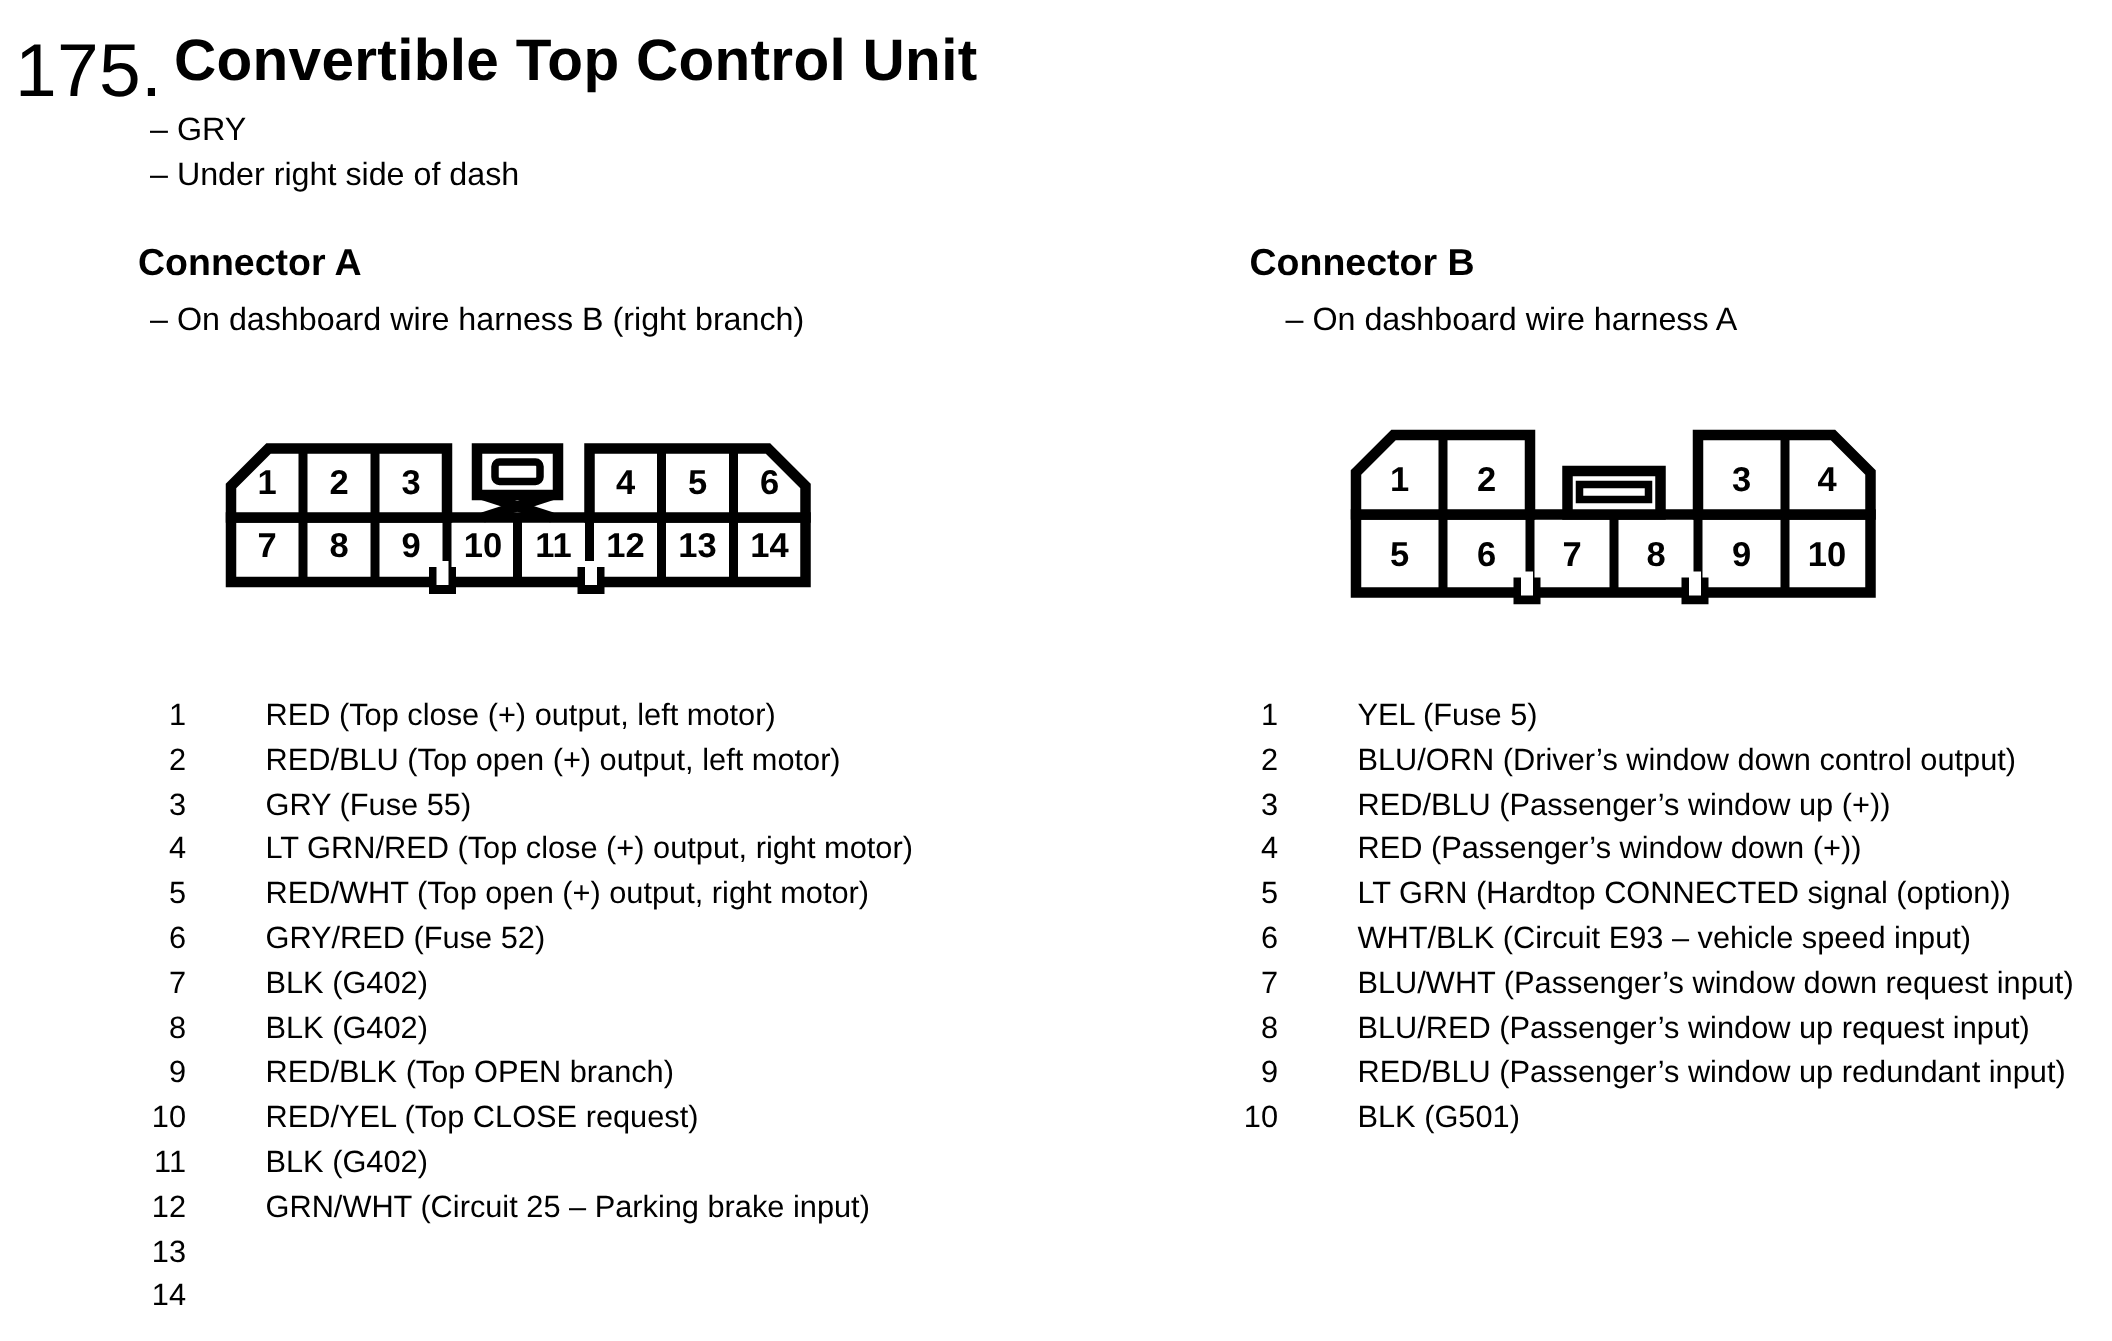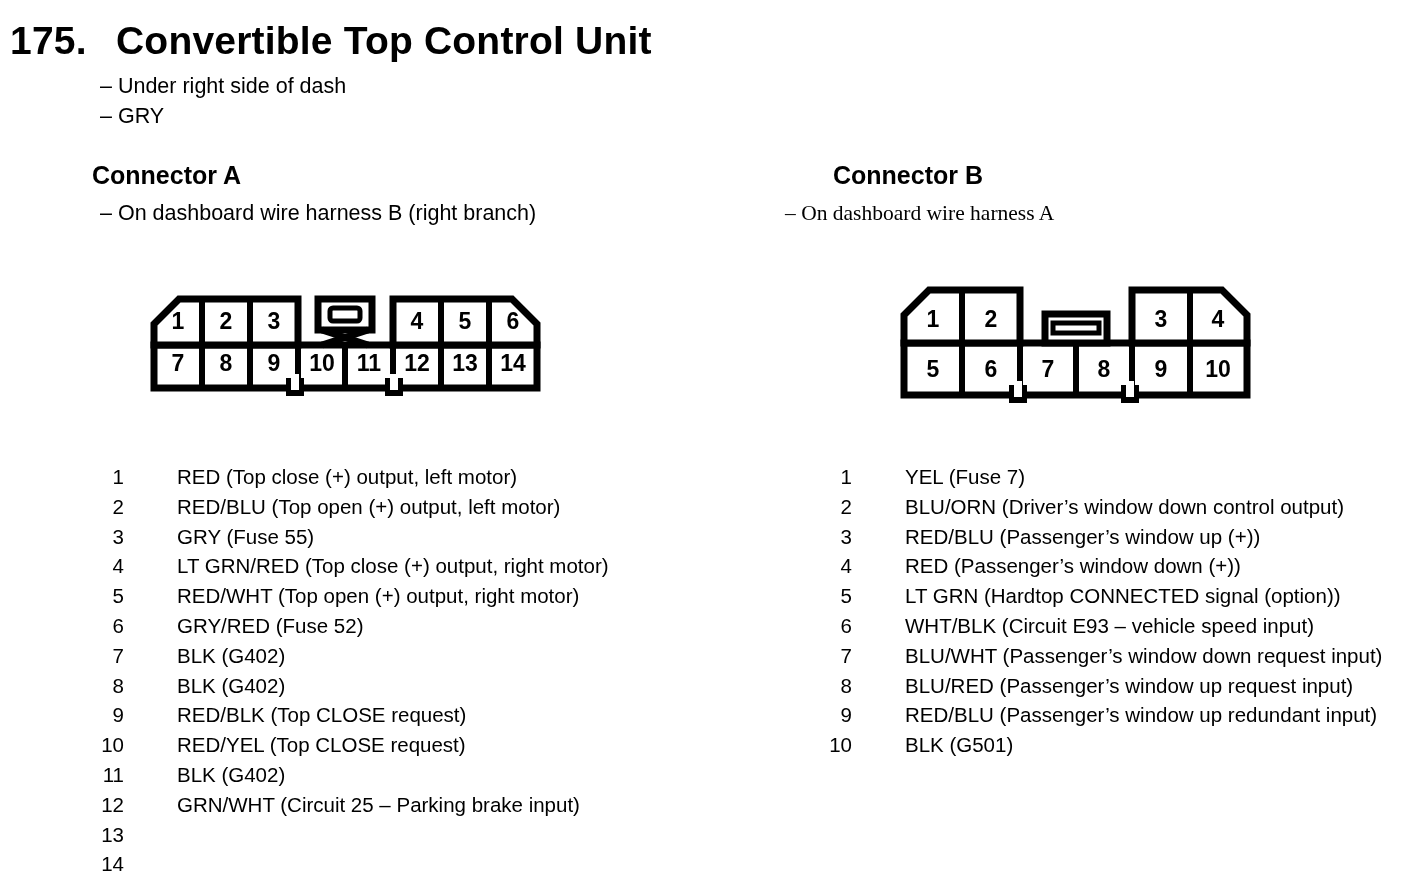--- a/index.html
+++ b/index.html
@@ -3,53 +3,53 @@
 <meta charset="utf-8">
 <style>
   html,body { margin:0; padding:0; background:#ffffff; }
   body {
     width:1408px; height:894px; position:relative; overflow:hidden;
     font-family:"Liberation Sans", sans-serif; color:#000;
     -webkit-font-smoothing:none;
   }
   .abs { position:absolute; }
   .page-number {
-    left:10px; top:20px; font-size:39px; font-weight:bold; line-height:1.1; letter-spacing:0.2px;
+    left:10px; top:20px; font-size:50px; font-weight:normal; line-height:1.1; letter-spacing:0.2px;
   }
   .page-title {
     left:100px; top:20px; font-size:39px; font-weight:bold; line-height:1.1; letter-spacing:0.2px;margin-left:16px;
   }
   .page-notes { left:100px; top:72px; }
   .note-line { font-size:21.5px; line-height:29.5px; white-space:nowrap; }
   .section-title { font-size:25px; font-weight:bold; white-space:nowrap; }
   #conn-a-title { left:92px; top:161px; }
   #conn-b-title { left:833px; top:161px; }
   #conn-a-note  { left:100px; top:199px; }
-  #conn-b-note  { left:785px; top:199px;font-family:Liberation Serif, serif; }
+  #conn-b-note  { left:857px; top:199px; }
   .pin-list { position:absolute; top:462px; font-size:20.5px; }
   .pin-row  { display:flex; height:29.8px; line-height:29.8px; white-space:nowrap; }
   .pin-num  { display:inline-block; width:28px; text-align:right; margin-right:9px; flex:0 0 28px; }
   .pin-label{ white-space:nowrap;margin-left:44px; }
   #list-a { left:96px; }
   #list-b { left:824px; }
   #diagram-a { left:149px; top:294px; }
   #diagram-b { left:899px; top:285px; }
   svg text {
     font-family:"Liberation Sans", sans-serif;
     font-size:23px; font-weight:bold; fill:#000; text-anchor:middle;
   }
 </style>
 </head>
 <body>
 
 <div class="abs page-number">175.</div>
 <div class="abs page-title">Convertible Top Control Unit</div>
 <div class="abs page-notes">
+  <div class="note-line">– GRY</div>
   <div class="note-line">– Under right side of dash</div>
-  <div class="note-line">– GRY</div>
 </div>
 
 <div class="abs section-title" id="conn-a-title">Connector A</div>
 <div class="abs note-line" id="conn-a-note">– On dashboard wire harness B (right branch)</div>
 <div class="abs section-title" id="conn-b-title">Connector B</div>
 <div class="abs note-line" id="conn-b-note">– On dashboard wire harness A</div>
 
 <svg class="abs" id="diagram-a" width="394" height="106" viewBox="0 0 394 106" xmlns="http://www.w3.org/2000/svg">
   <g stroke="#000" fill="#fff" stroke-width="7" stroke-linejoin="miter">
     <rect x="5" y="51" width="383" height="43"></rect>
@@ -176,21 +176,21 @@
     <span class="pin-label">BLK (G402)</span>
   </div>
 
   <div class="pin-row">
     <span class="pin-num">8</span>
     <span class="pin-label">BLK (G402)</span>
   </div>
 
   <div class="pin-row">
     <span class="pin-num">9</span>
-    <span class="pin-label">RED/BLK (Top CLOSE request)</span>
+    <span class="pin-label">RED/BLK (Top OPEN branch)</span>
   </div>
 
   <div class="pin-row">
     <span class="pin-num">10</span>
     <span class="pin-label">RED/YEL (Top CLOSE request)</span>
   </div>
 
   <div class="pin-row">
     <span class="pin-num">11</span>
     <span class="pin-label">BLK (G402)</span>
@@ -205,21 +205,21 @@
     <span class="pin-num">13</span>
   </div>
 
   <div class="pin-row">
     <span class="pin-num">14</span>
   </div>
 </div>
 <div class="pin-list" id="list-b">
   <div class="pin-row">
     <span class="pin-num">1</span>
-    <span class="pin-label">YEL (Fuse 7)</span>
+    <span class="pin-label">YEL (Fuse 5)</span>
   </div>
 
   <div class="pin-row">
     <span class="pin-num">2</span>
     <span class="pin-label">BLU/ORN (Driver’s window down control output)</span>
   </div>
 
   <div class="pin-row">
     <span class="pin-num">3</span>
     <span class="pin-label">RED/BLU (Passenger’s window up (+))</span>

